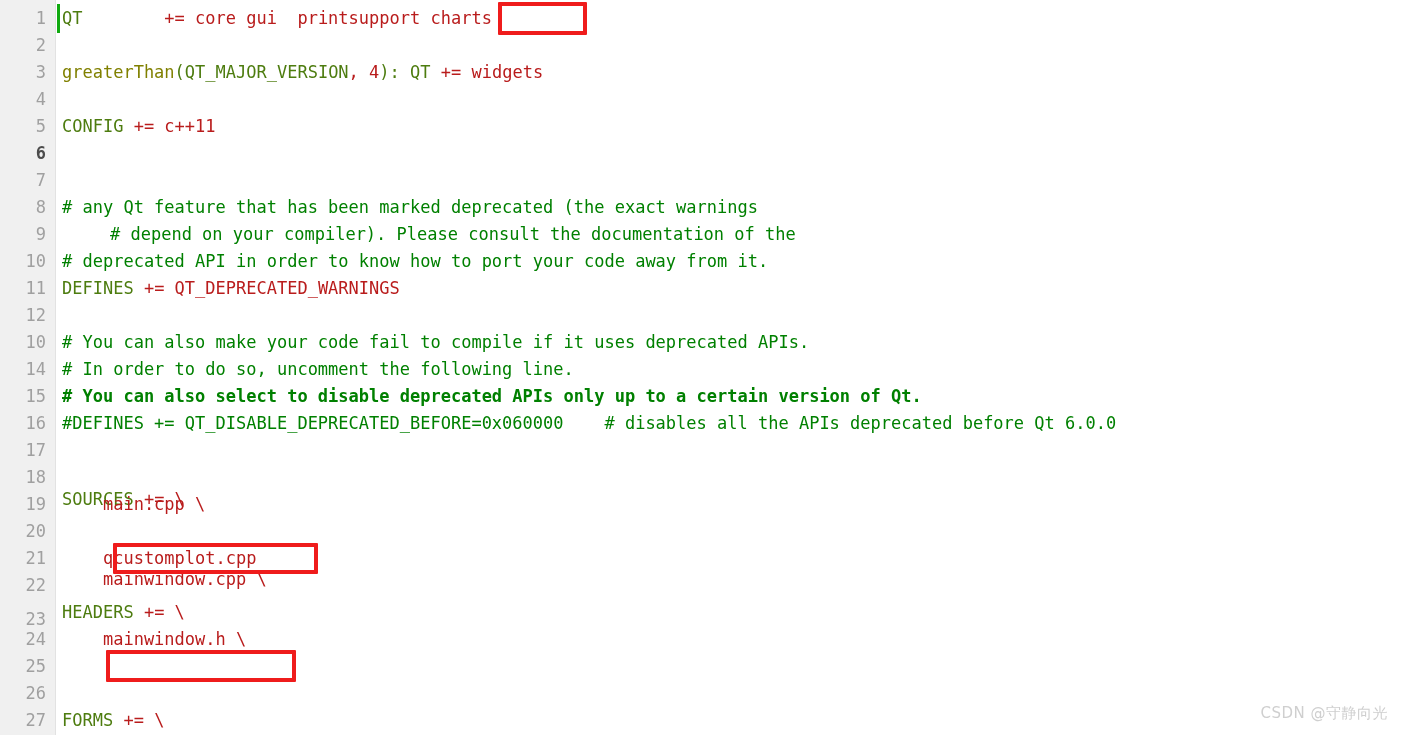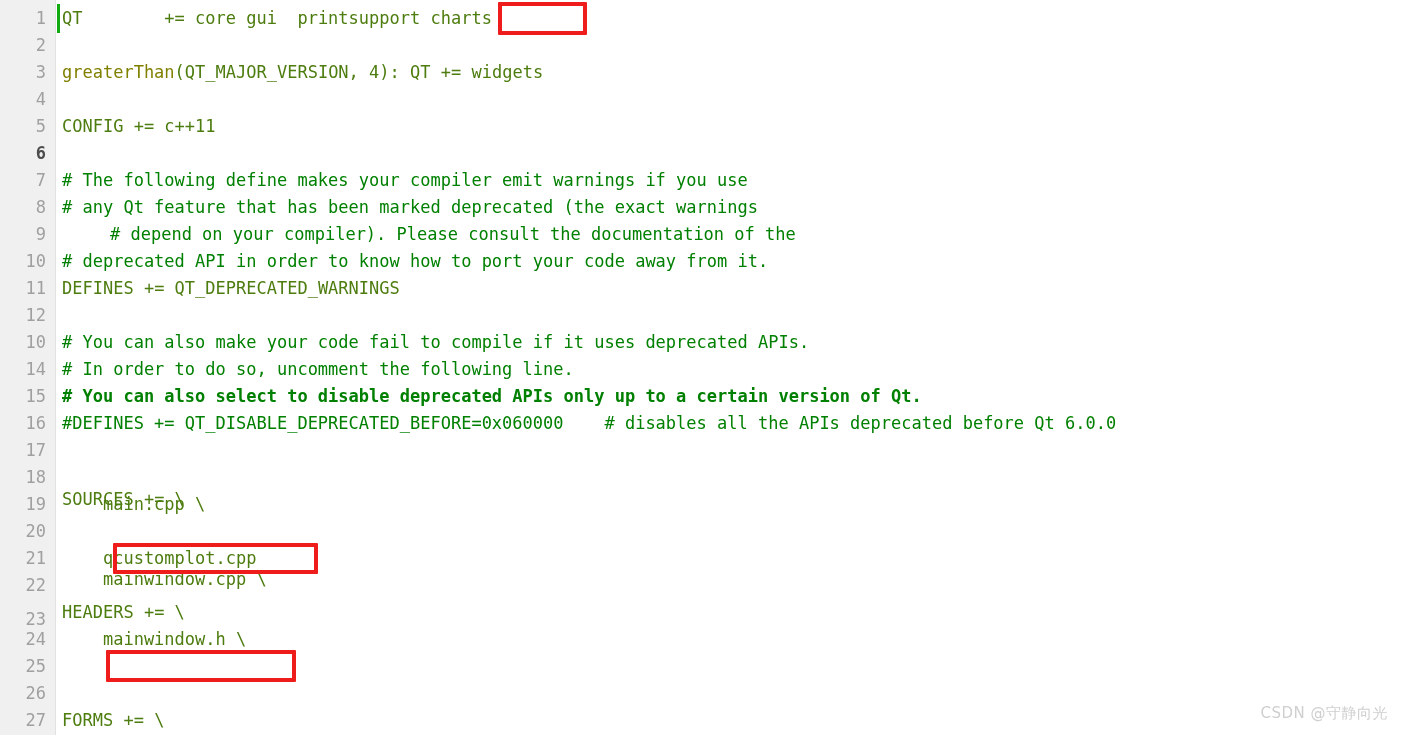--- a/index.html
+++ b/index.html
@@ -60,21 +60,21 @@
     line-height: 27px;
     white-space: pre;
     color: #111111;
     font-family: "DejaVu Sans Mono", "Liberation Mono", monospace;
     font-size: 17px;
     padding-left: 6px;
   }
   .kw   { color: #4d7c0f; }
   .fn   { color: #808000; }
   .cmt  { color: #008000; }
-  .plain{ color: #4d7c0f; }
+  .plain{ color: #b91c1c; }
   
   #caret {
     position: absolute;
     width: 3px;
     background: #11aa11;
     z-index: 3;
   }
   
   .redbox {
     position: absolute;
@@ -132,21 +132,20 @@
       <div class="ln" style="top: 707px;">27</div>
     </div>
 
   <div id="code">
       <div class="code-line" style="top: 5px;"><span class="kw">QT</span><span class="plain">        += core gui  printsupport charts</span></div>
       <div class="code-line" style="top: 32px;"></div>
       <div class="code-line" style="top: 59px;"><span class="fn">greaterThan</span><span class="kw">(</span><span class="kw">QT_MAJOR_VERSION</span><span class="plain">, </span><span class="plain">4</span><span class="kw">)</span><span class="kw">:</span><span class="plain"> </span><span class="kw">QT</span><span class="plain"> += widgets</span></div>
       <div class="code-line" style="top: 86px;"></div>
       <div class="code-line" style="top: 113px;"><span class="kw">CONFIG</span><span class="plain"> += c++11</span></div>
       <div class="code-line" style="top: 140px;"></div>
-      <div class="code-line" style="top: 167px;"><span class="cmt"># The following define makes your compiler emit warnings if you use</span></div>
       <div class="code-line" style="top: 194px;"><span class="cmt"># any Qt feature that has been marked deprecated (the exact warnings</span></div>
       <div class="code-line" style="top: 221px; margin-left: 48px;"><span class="cmt"># depend on your compiler). Please consult the documentation of the</span></div>
       <div class="code-line" style="top: 248px;"><span class="cmt"># deprecated API in order to know how to port your code away from it.</span></div>
       <div class="code-line" style="top: 275px;"><span class="kw">DEFINES</span><span class="plain"> += QT_DEPRECATED_WARNINGS</span></div>
       <div class="code-line" style="top: 302px;"></div>
       <div class="code-line" style="top: 329px;"><span class="cmt"># You can also make your code fail to compile if it uses deprecated APIs.</span></div>
       <div class="code-line" style="top: 356px;"><span class="cmt"># In order to do so, uncomment the following line.</span></div>
       <div class="code-line" style="top: 383px; font-weight: bold;"><span class="cmt"># You can also select to disable deprecated APIs only up to a certain version of Qt.</span></div>
       <div class="code-line" style="top: 410px;"><span class="cmt">#DEFINES += QT_DISABLE_DEPRECATED_BEFORE=0x060000    # disables all the APIs deprecated before Qt 6.0.0</span></div>
       <div class="code-line" style="top: 437px;"></div>

